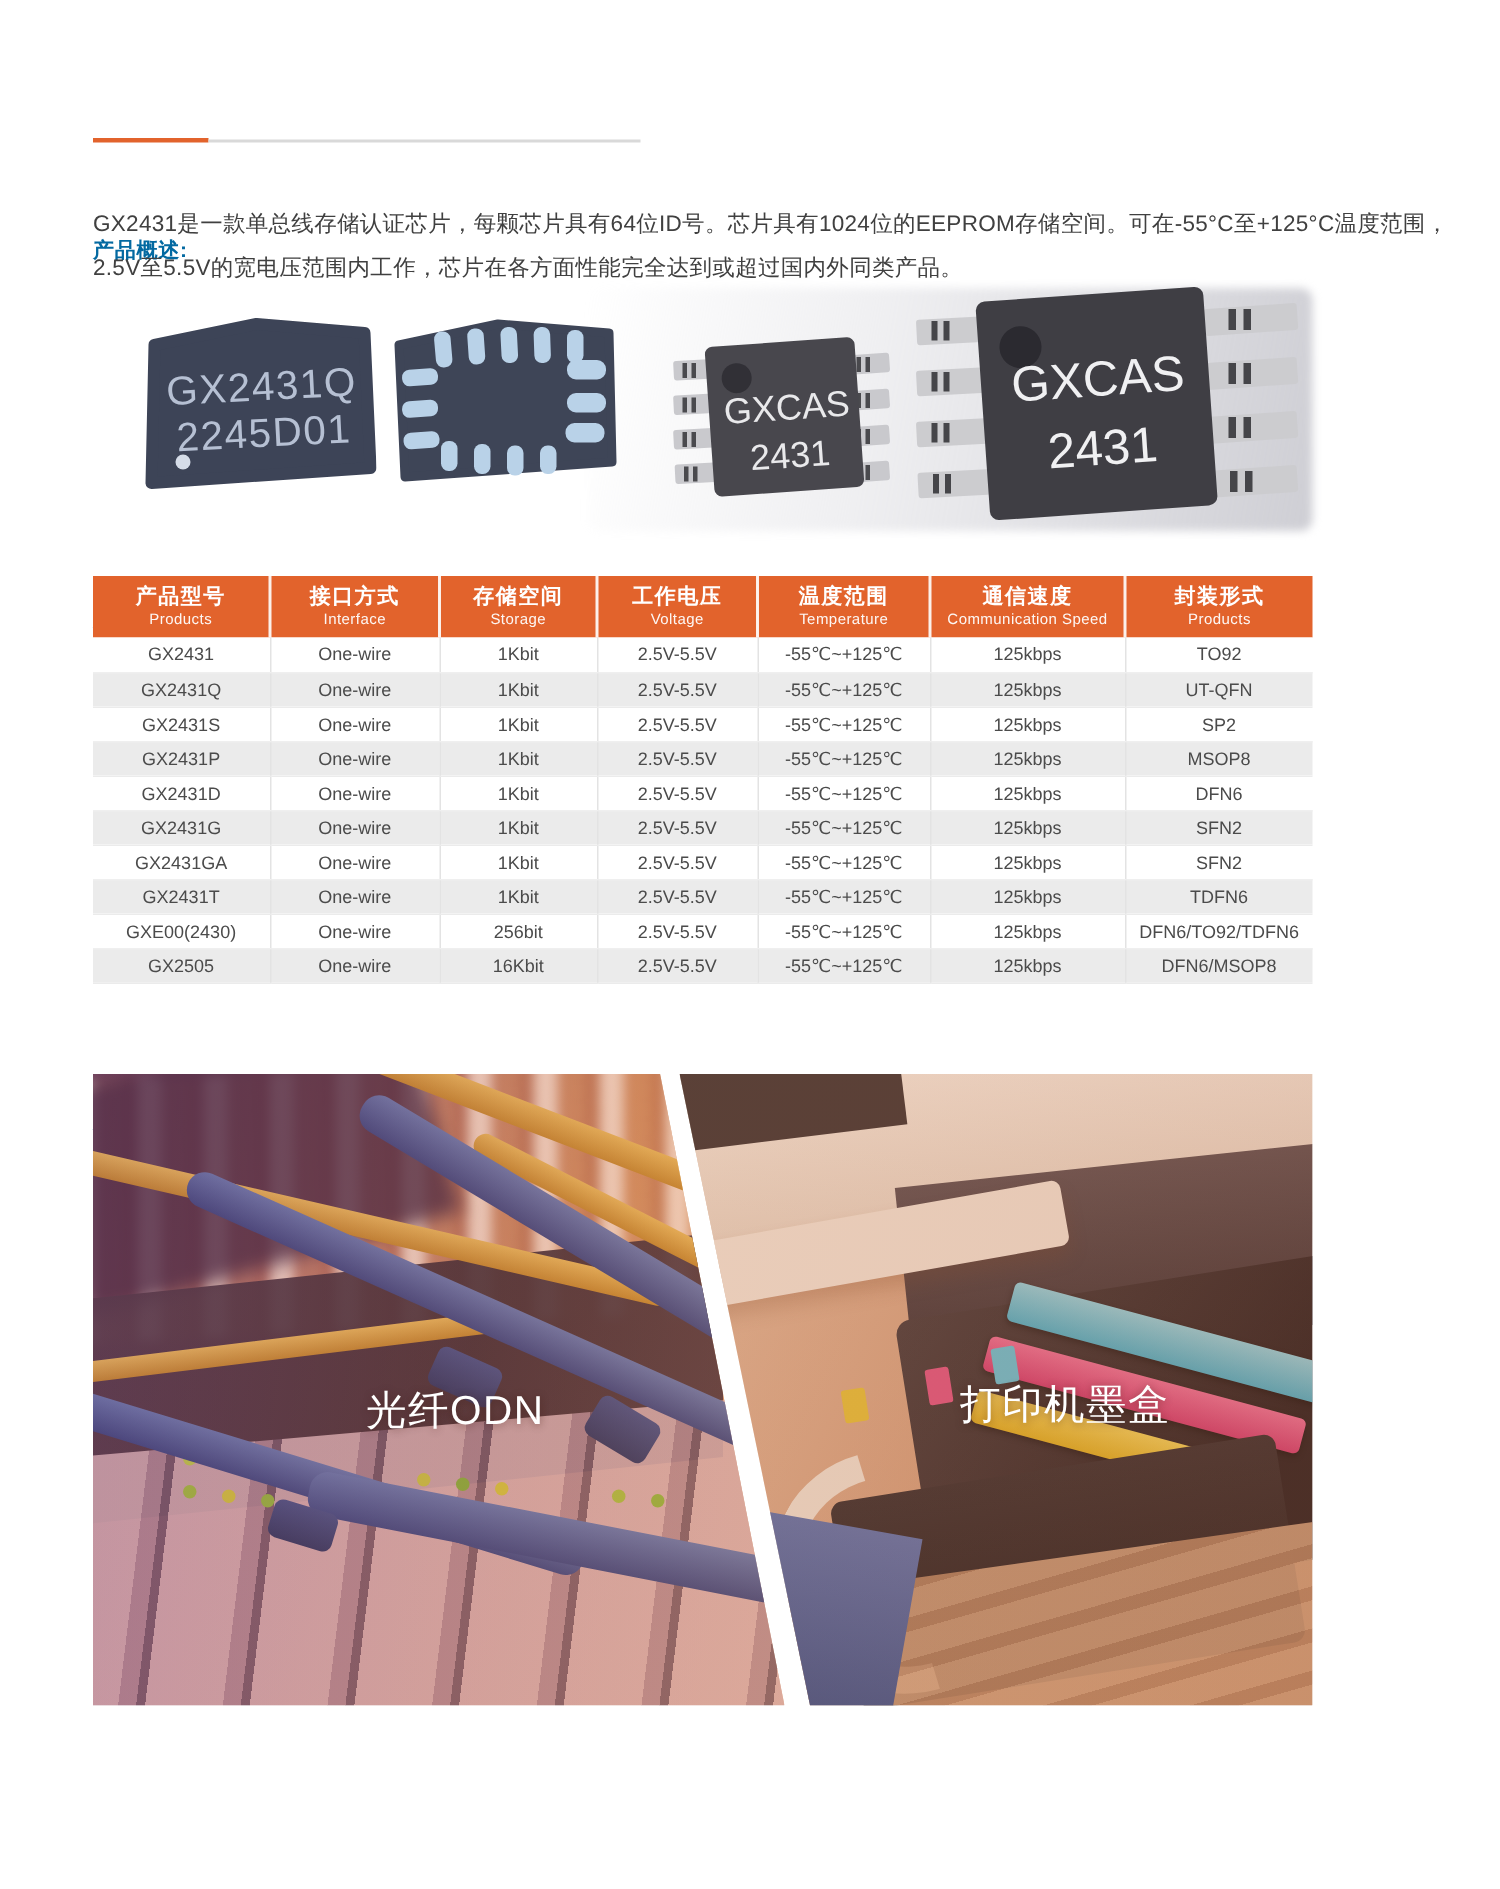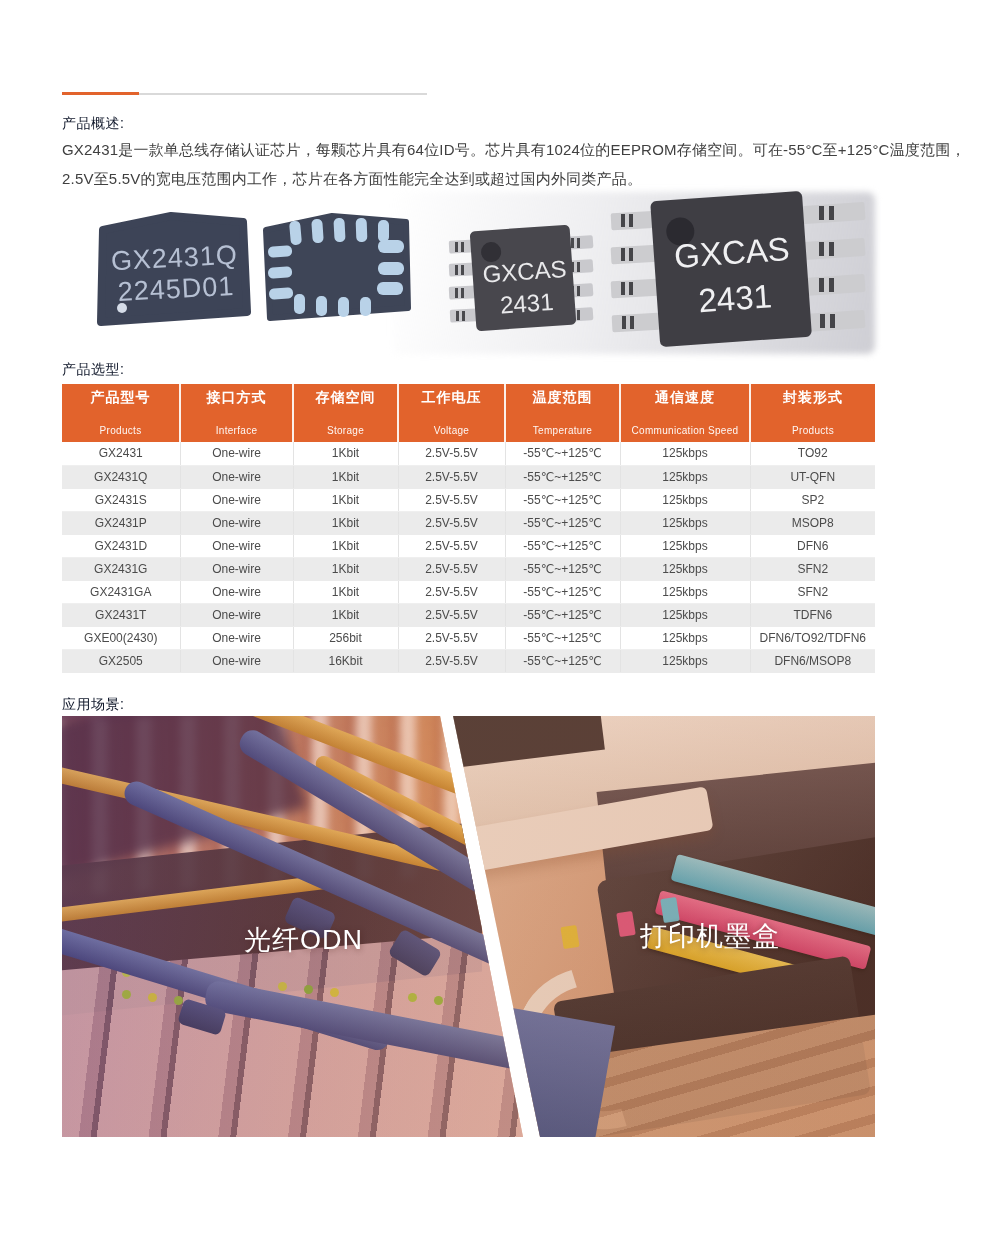--- a/index.html
+++ b/index.html
@@ -5,21 +5,21 @@
   * { margin:0; padding:0; box-sizing:border-box; }
   html,body { background:#ffffff; }
   body { font-family:"Liberation Sans","DejaVu Sans",sans-serif; }
   .page { position:relative; width:1000px; height:1259px; background:#fff; overflow:hidden; margin:0 auto; }
 
   
   .page-title { position:absolute; left:62px; top:54px; font-size:28px; font-weight:bold; color:#e2632c; letter-spacing:2px; }
   .title-rule-orange { position:absolute; left:62px; top:92px; width:77px; height:3px; background:#e2632c; }
   .title-rule-gray { position:absolute; left:139px; top:93px; width:288px; height:2px; background:#d9d9d9; }
 
-  .sec-label { position:absolute; left:62px; font-size:14px; color:#0f172a; font-weight:normal; letter-spacing:.5px; }
+  .sec-label { position:absolute; left:62px; font-size:14px; color:#0369a1; font-weight:bold; letter-spacing:.5px;margin-top:43px; }
   .lbl-overview { top:115px; }
   .lbl-selection { top:361px; }
   .lbl-apps { top:696px; }
 
   .overview-text { position:absolute; left:62px; top:135px; width:930px; font-size:15px; color:#404040; line-height:29px; letter-spacing:.2px; }
   .overview-text div { white-space:nowrap; }
 
   
   .chips { position:absolute; left:62px; top:186px; width:813px; height:176px; }
   .chips-backdrop { position:absolute; left:330px; top:6px; width:483px; height:162px; border-radius:8px;
@@ -27,21 +27,21 @@
       filter:blur(3px); }
   .chip { position:absolute; }
   .chip svg { display:block; }
 
   
   .sel-table { position:absolute; left:62px; top:384px; width:813px; border-collapse:collapse; table-layout:fixed; }
   .sel-table thead th { background:#e2632c; color:#fff; text-align:center; vertical-align:middle;
       padding:5px 0 6px; border-right:2px solid rgba(255,255,255,.9); }
   .sel-table thead th:last-child { border-right:none; }
   .sel-table thead .cn { display:block; font-size:14px; font-weight:bold; letter-spacing:1px; }
-  .sel-table thead .en { display:block; font-size:10px; font-weight:normal; opacity:.95; margin-top:18px; letter-spacing:.3px; }
+  .sel-table thead .en { display:block; font-size:10px; font-weight:normal; opacity:.95; margin-top:1px; letter-spacing:.3px; }
   .sel-table tbody td { height:23px; font-size:12px; color:#4b4b4b; text-align:center; vertical-align:middle;
       border-right:1px solid #e3e3e3; border-bottom:1px solid #efefef; background:#fff; }
   .sel-table tbody td:last-child { border-right:none; }
   .sel-table tbody tr.stripe td { background:#ebebeb; border-bottom:1px solid #ebebeb; }
 
   
   .photos { position:absolute; left:62px; top:716px; width:813px; height:421px; }
   .photo { position:absolute; inset:0; }
   .photo-left { clip-path:polygon(0 0, 46.5% 0, 56.7% 100%, 0 100%);text-align:right; }
   .photo-right { clip-path:polygon(48.1% 0, 100% 0, 100% 100%, 58.8% 100%); }

